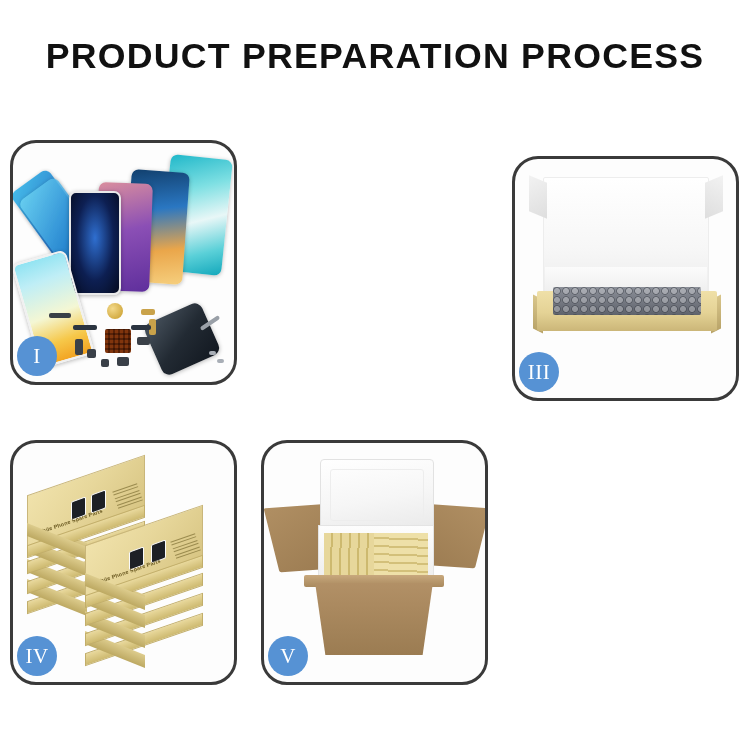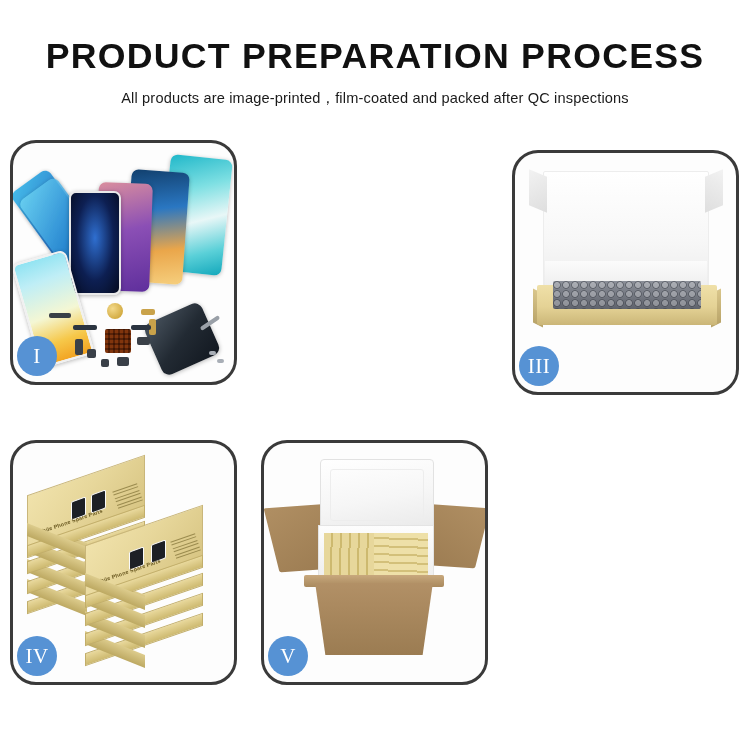--- a/index.html
+++ b/index.html
@@ -28,21 +28,21 @@
 
   
   .grid { position: absolute; left: 10px; top: 140px; width: 730px; height: 545px; }
   .panel {
     position: absolute; width: 227px; height: 245px;
     border: 3px solid #3a3a3a; border-radius: 26px;
     background: #fdfdfd; overflow: hidden;
   }
   .p1 { left: 0px;   top: 0px; }
   .p2 { left: 251px; top: 0px; }
-  .p3 { left: 502px; top: 10px; padding-left: 8px; }
+  .p3 { left: 502px; top: 16px; padding-left: 8px; }
   .p4 { left: 0px;   top: 300px; }
   .p5 { left: 251px; top: 300px; }
   .p6 { left: 502px; top: 300px; }
 
   .scene { position: absolute; inset: 0; overflow: hidden; border-radius: 23px; }
 
   .badge {
     position: absolute; left: 4px; bottom: 6px;
     width: 40px; height: 40px; border-radius: 50%;
     background: #5692d4;
@@ -226,21 +226,20 @@
     background: linear-gradient(120deg,rgba(255,255,255,.85),rgba(240,240,240,.3));
     transform: rotate(16deg); }
 </style>
 </head>
 <body>
 
 <div id="root">
 
   <div class="header">
     <div class="title">PRODUCT PREPARATION PROCESS</div>
-    <div class="subtitle">All products are image-printed，film-coated and packed after QC inspections</div>
   </div>
 
   <div class="grid">
 
     <div class="panel p1">
       <div class="scene">
         <div class="ph ph-film"></div>
         <div class="ph ph-film2"></div>
         <div class="ph ph-teal"></div>
         <div class="ph ph-blue"></div>

